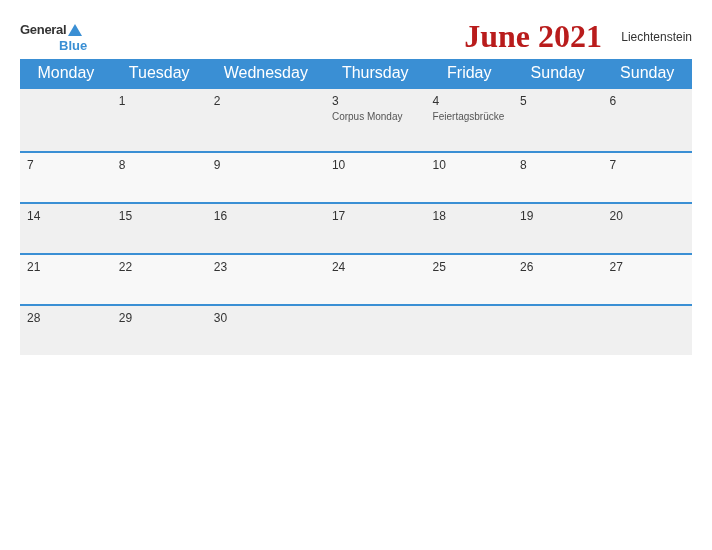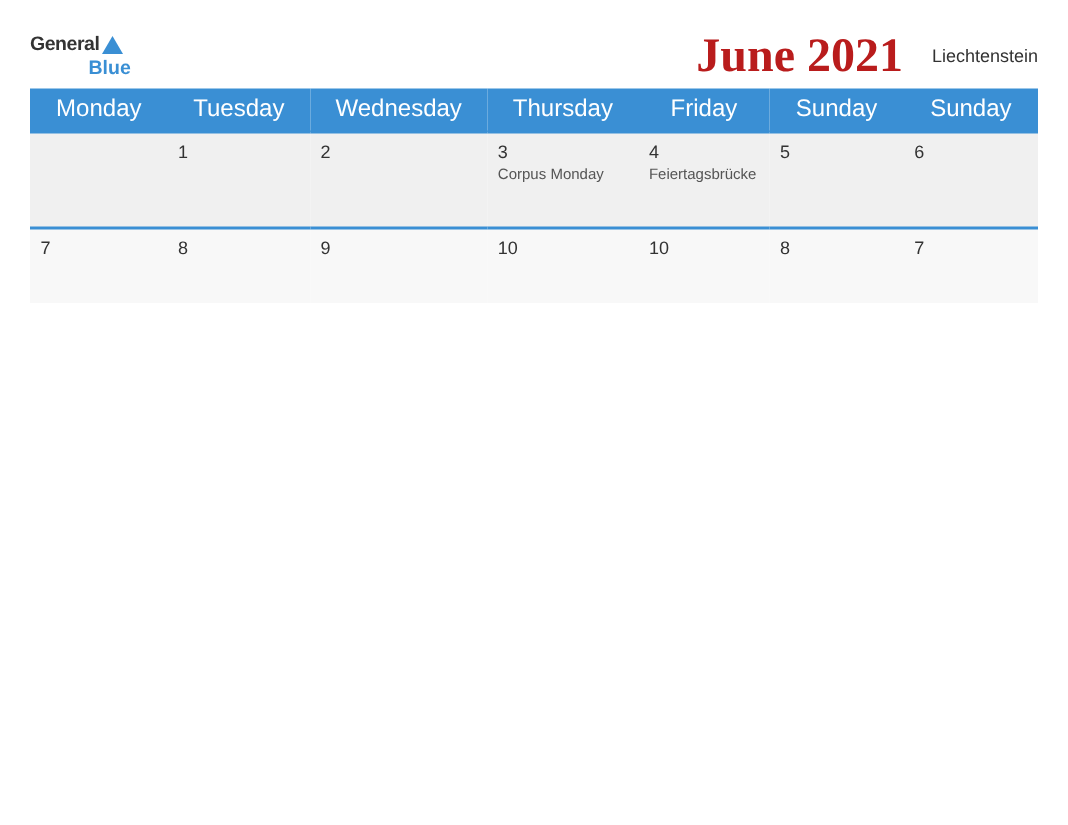--- a/index.html
+++ b/index.html
@@ -183,15 +183,76 @@
           <td>
             <span class="day-num">10</span>
           </td>
           <td>
             <span class="day-num">8</span>
           </td>
           <td>
             <span class="day-num">7</span>
           </td>
         </tr>
+        <tr>
+          <td>
+            <span class="day-num">14</span>
+          </td>
+          <td>
+            <span class="day-num">15</span>
+          </td>
+          <td>
+            <span class="day-num">16</span>
+          </td>
+          <td>
+            <span class="day-num">17</span>
+          </td>
+          <td>
+            <span class="day-num">18</span>
+          </td>
+          <td>
+            <span class="day-num">19</span>
+          </td>
+          <td>
+            <span class="day-num">20</span>
+          </td>
+        </tr>
+        <tr>
+          <td>
+            <span class="day-num">21</span>
+          </td>
+          <td>
+            <span class="day-num">22</span>
+          </td>
+          <td>
+            <span class="day-num">23</span>
+          </td>
+          <td>
+            <span class="day-num">24</span>
+          </td>
+          <td>
+            <span class="day-num">25</span>
+          </td>
+          <td>
+            <span class="day-num">26</span>
+          </td>
+          <td>
+            <span class="day-num">27</span>
+          </td>
+        </tr>
+        <tr class="last-row">
+          <td>
+            <span class="day-num">28</span>
+          </td>
+          <td>
+            <span class="day-num">29</span>
+          </td>
+          <td>
+            <span class="day-num">30</span>
+          </td>
+          <td></td>
+          <td></td>
+          <td></td>
+          <td></td>
+        </tr>
       </tbody>
   </table>
 </div>
 
 </body></html>

